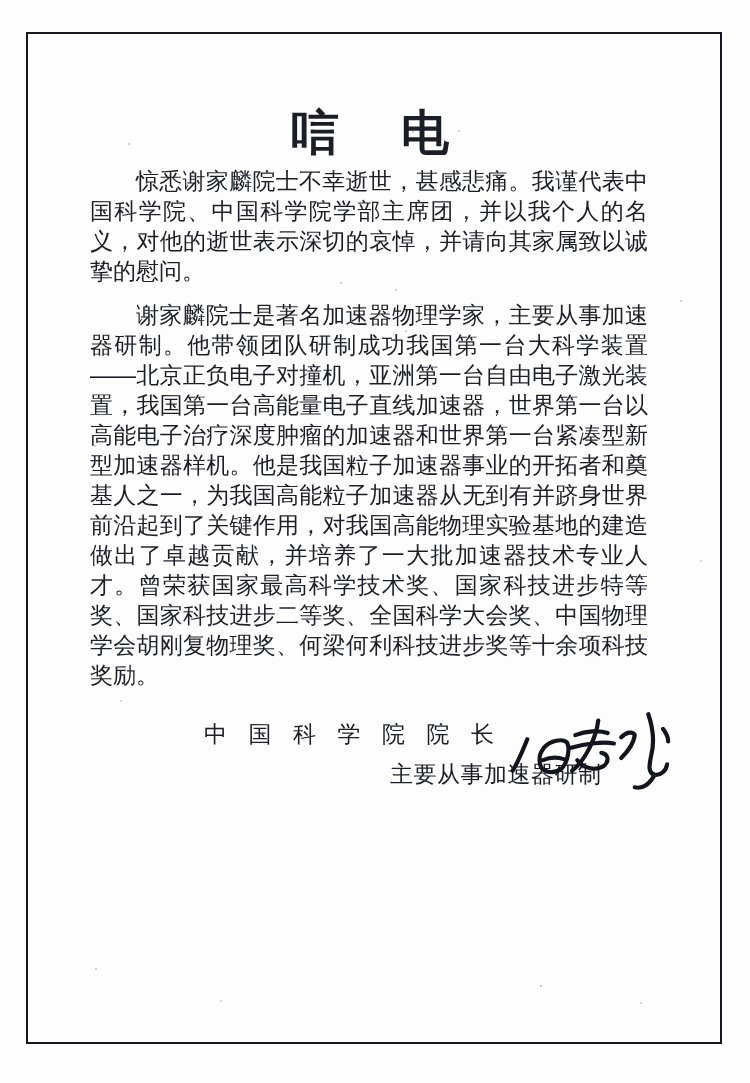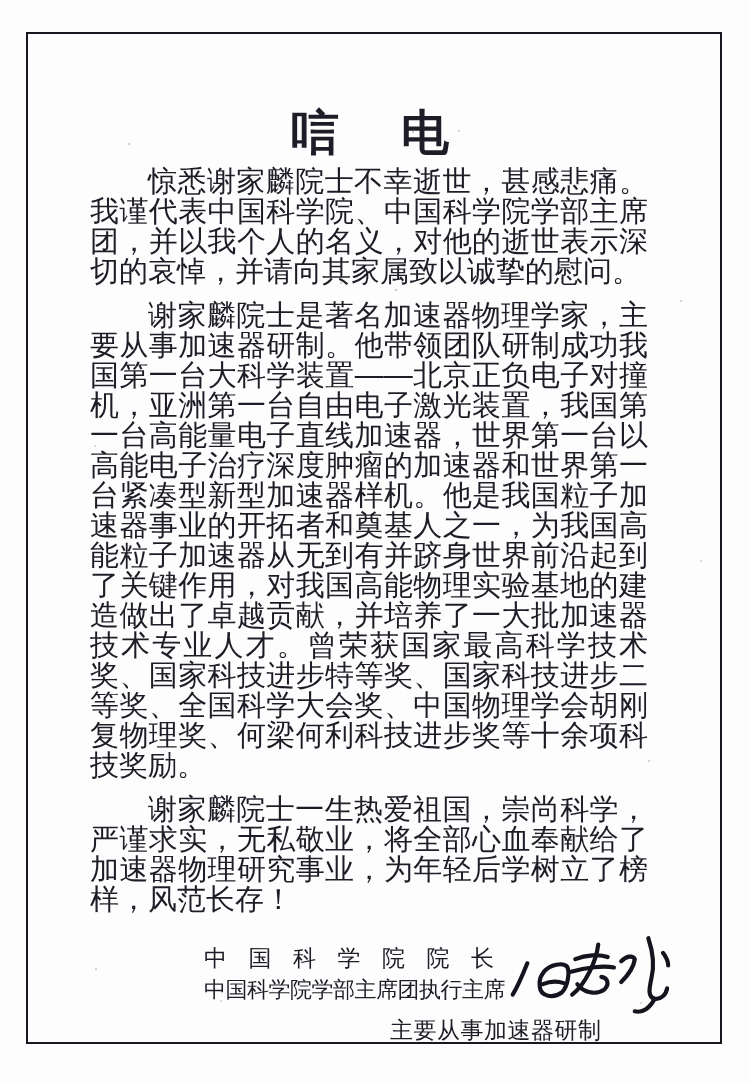--- a/index.html
+++ b/index.html
@@ -40,21 +40,21 @@
     font-weight: 600;
     letter-spacing: 0;
   }
   .salutation {
     margin-top: 26px;
     font-size: 23px; line-height: 30px;
   }
   .paragraphs { margin-top: 6px; width: 558px; }
   .paragraphs p {
     margin: 14px 0 0 0;
-    font-size: 29px;
+    font-size: 23px;
     line-height: 30px;
     text-indent: 2em;
     text-align: justify;
     word-break: break-all;
   }
   .paragraphs p:first-child { margin-top: 0; }
   .paragraphs p.short { margin-top: 10px; text-align: left; }
   .sig-block {
     position: relative;
     margin-left: 114px;
@@ -101,34 +101,32 @@
 
     <div class="title-row">
       <span>唁</span>
       <span>电</span>
     </div>
 
 
     <div class="paragraphs">
       <p>惊悉谢家麟院士不幸逝世，甚感悲痛。我谨代表中国科学院、中国科学院学部主席团，并以我个人的名义，对他的逝世表示深切的哀悼，并请向其家属致以诚挚的慰问。</p>
       <p>谢家麟院士是著名加速器物理学家，主要从事加速器研制。他带领团队研制成功我国第一台大科学装置——北京正负电子对撞机，亚洲第一台自由电子激光装置，我国第一台高能量电子直线加速器，世界第一台以高能电子治疗深度肿瘤的加速器和世界第一台紧凑型新型加速器样机。他是我国粒子加速器事业的开拓者和奠基人之一，为我国高能粒子加速器从无到有并跻身世界前沿起到了关键作用，对我国高能物理实验基地的建造做出了卓越贡献，并培养了一大批加速器技术专业人才。曾荣获国家最高科学技术奖、国家科技进步特等奖、国家科技进步二等奖、全国科学大会奖、中国物理学会胡刚复物理奖、何梁何利科技进步奖等十余项科技奖励。</p>
-      <p>谢家麟院士一生热爱祖国，崇尚科学，严谨求实，无私敬业，将全部心血奉献给了加速器物理研究事业，为年轻后学树立了榜样，风范长存！</p>
     </div>
 
     <div class="sig-block">
       <div class="sig-title-line">
         <span>中</span>
         <span>国</span>
         <span>科</span>
         <span>学</span>
         <span>院</span>
         <span>院</span>
         <span>长</span>
       </div>
-      <div class="sig-org-line">中国科学院学部主席团执行主席</div>
       <div class="sig-scrawl" aria-label="白春礼">
         <svg viewBox="0 0 160 92" width="168" height="96">
           <path d="M18,30 C14,40 9,52 4,60"></path>
           <path d="M34,38 C40,31 52,29 56,33 C59,38 57,52 51,58 C43,64 31,62 30,53 C29,45 31,42 34,38"></path>
           <path d="M33,50 C40,47 47,47 53,49"></path>
           <path d="M64,26 C74,22 87,21 95,24"></path>
           <path d="M60,38 C74,34 91,32 101,34"></path>
           <path d="M86,12 C84,28 74,50 61,60"></path>
           <path d="M66,50 C72,58 84,61 92,55 C97,50 95,44 89,43"></path>
           <path d="M108,28 C113,23 119,22 121,26 C120,34 113,43 108,48"></path>

